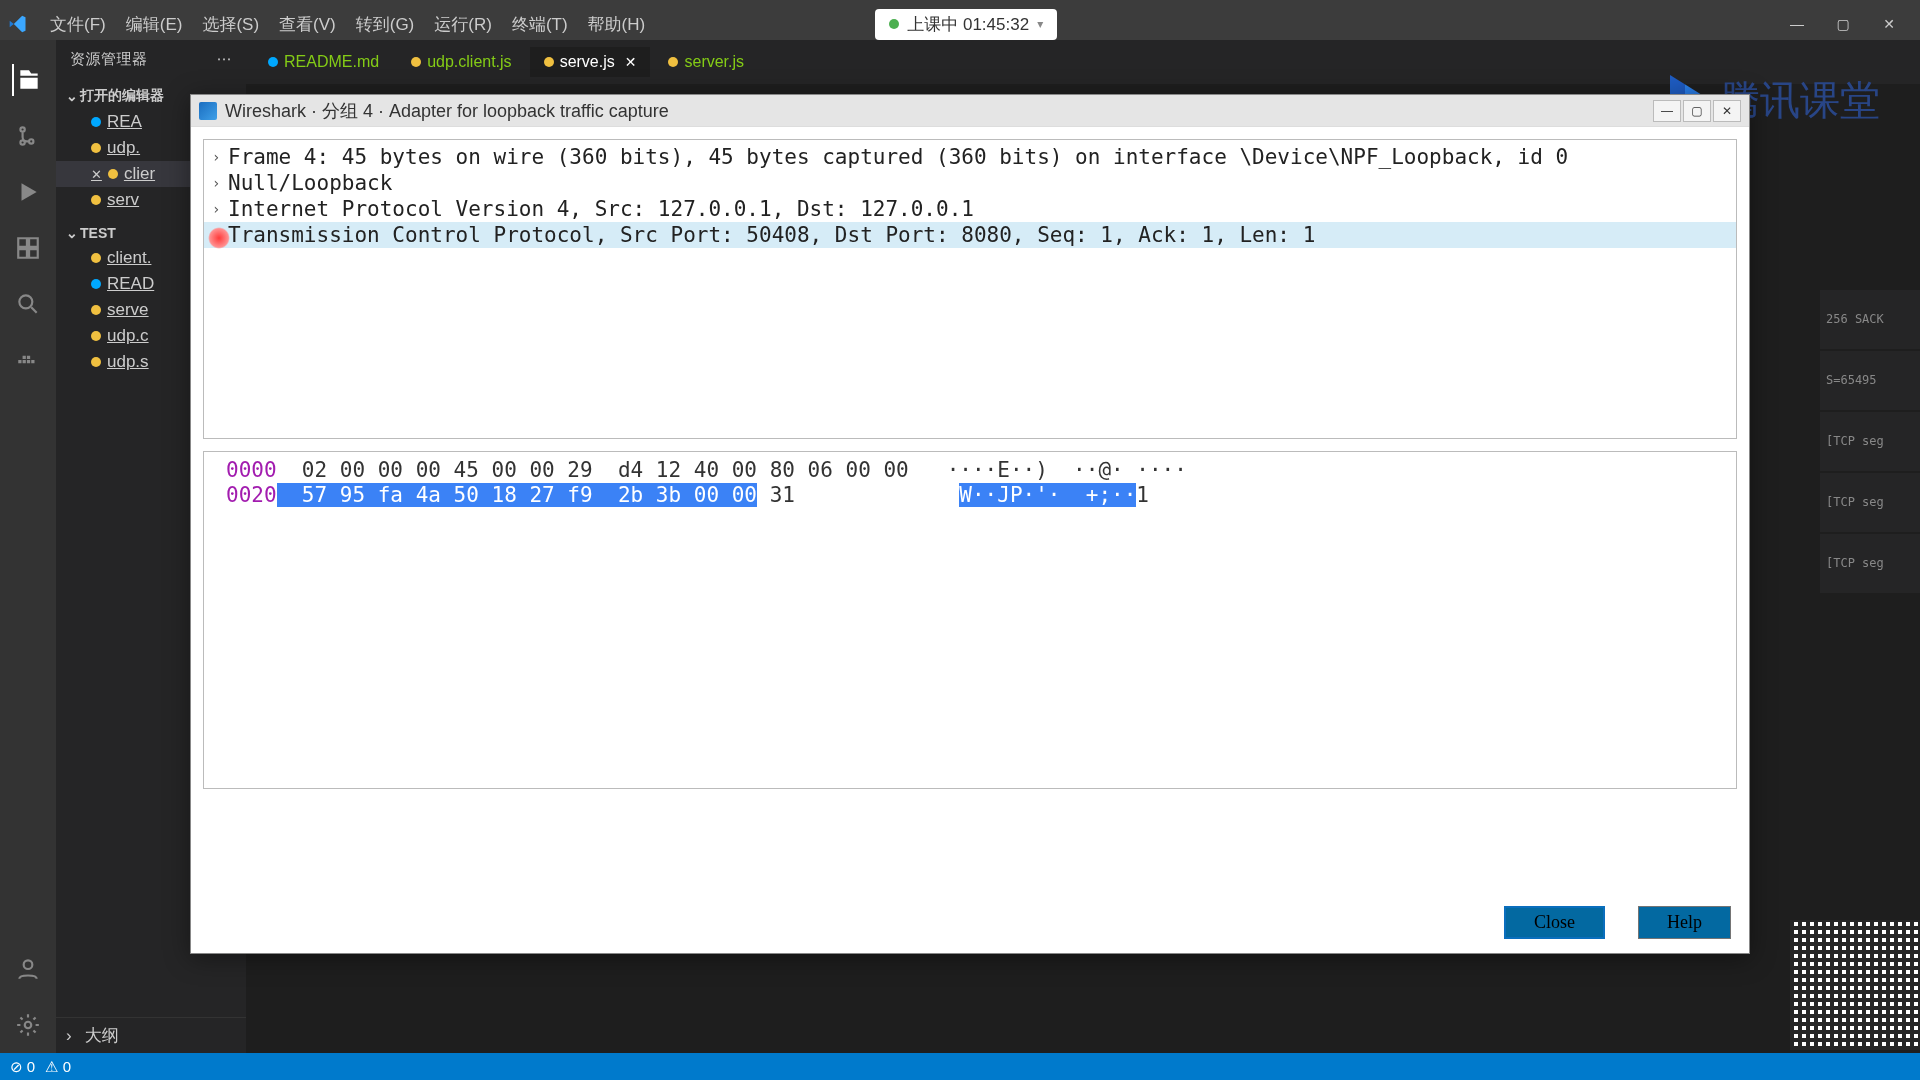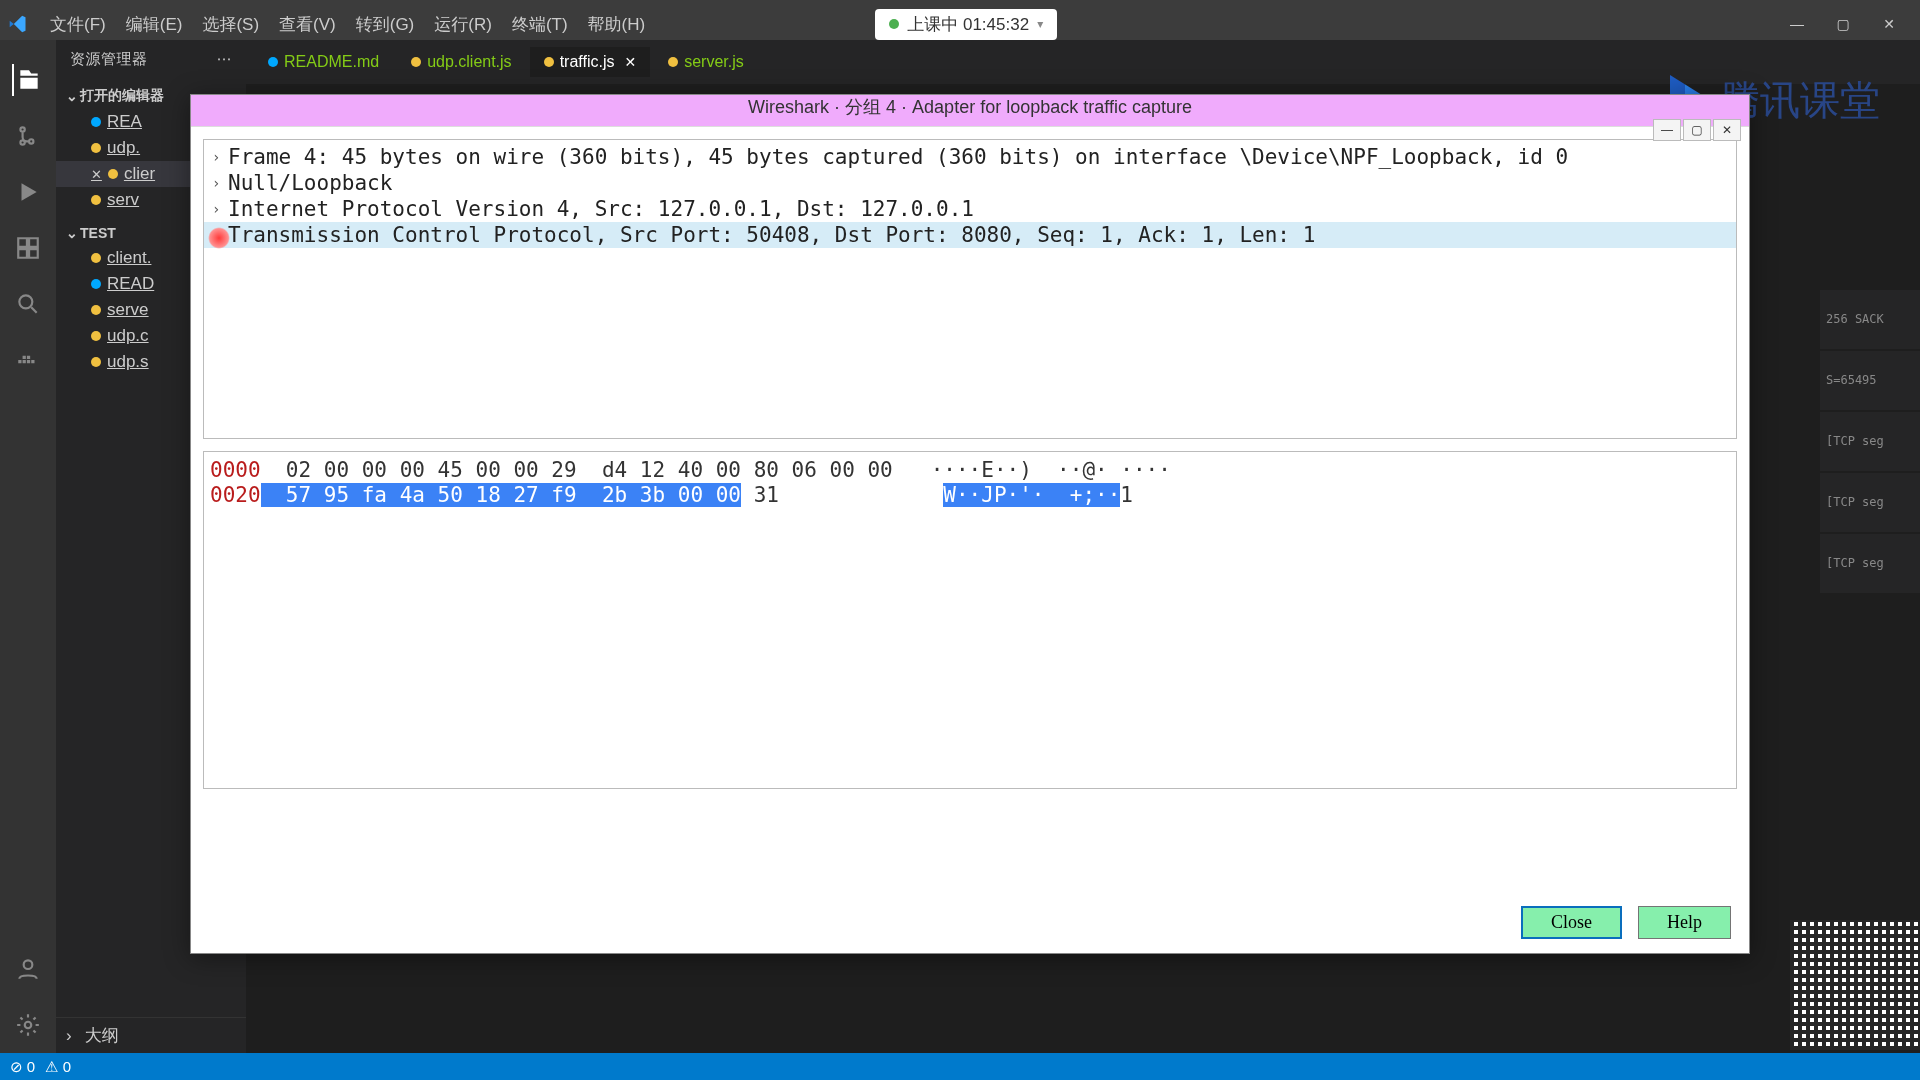--- a/index.html
+++ b/index.html
@@ -47,39 +47,39 @@
 
 .right-frag { position:absolute; right:0; top:290px; width:100px; color:#888; font-family:monospace; font-size:12px; line-height:55px;}
 .right-frag div { padding:2px 6px; background:#252526; margin-bottom:2px; }
 
 
 .status-bar { position:absolute; bottom:0; left:0; right:0; height:27px; background:#007acc; color:#fff; display:flex; align-items:center; padding:0 10px; font-size:15px;}
 .status-bar .item { margin-right:10px; }
 
 
 .dialog { position:absolute; left:190px; top:94px; width:1560px; height:860px; background:#fff; border:1px solid #888; box-shadow:0 4px 24px rgba(0,0,0,0.4); }
-.dialog .title-bar { height:32px; display:flex; align-items:center; padding:0 8px; background:#f0abfc; border-bottom:1px solid #ddd; font-size:18px; color:#333;flex-direction:column;}
+.dialog .title-bar { height:32px; display:flex; align-items:center; padding:0 8px; background:#e5e5e5; border-bottom:1px solid #ddd; font-size:18px; color:#333;}
 .dialog .title-bar .ws-icon { width:18px; height:18px; background:linear-gradient(135deg,#1a6dc0,#3fa0e8); margin-right:8px; border-radius:2px;}
 .dialog .title-bar .win-btns { margin-left:auto; display:flex; gap:2px;}
 .dialog .title-bar .win-btn { width:28px; height:22px; border:1px solid #bbb; background:#f4f4f4; display:flex;align-items:center;justify-content:center; font-size:12px;}
 
 .dialog .tree-pane { margin:12px; border:1px solid #bbb; height:300px; background:#fff; font-family: "Consolas", monospace; font-size:21px; color:#222; padding:4px 0; overflow:hidden;}
 .dialog .tree-row { padding:1px 8px; display:flex; align-items:center; }
 .dialog .tree-row .arrow { color:#555; width:16px; font-size:14px;}
 .dialog .tree-row.selected { background:#d6ecf7; }
 .dialog .tree-row .red-cursor { position:relative; }
 .dialog .tree-row .red-cursor::before { content:""; position:absolute; left:-4px; top:0; width:22px; height:22px; background: radial-gradient(circle,#ff3b3b 0%,#ff9090 60%, transparent 70%); border-radius:50%; }
 
 .dialog .hex-pane { margin:0 12px 12px 12px; border:1px solid #bbb; height:338px; background:#fff; font-family:"Consolas",monospace; font-size:21px; padding:6px; color:#333; line-height:25px;}
 .dialog .hex-row { white-space:pre; }
-.dialog .hex-row .offset { color:#b91c1c; }
+.dialog .hex-row .offset { color:#a21caf;margin-left:16px; }
 .dialog .hex-row .hl { background:#3b82f6; color:#fff; }
 
 .dialog .btn-row { position:absolute; bottom:14px; right:18px; display:flex; gap:16px; }
-.dialog .btn { padding:4px 28px; border:1px solid #747474; background:#86efac; font-size:18px; font-family: "Times New Roman", serif; }
+.dialog .btn { padding:4px 28px; border:1px solid #747474; background:#0369a1; font-size:18px; font-family: "Times New Roman", serif; margin-left: 17px; }
 .dialog .btn.primary { border:2px solid #0a6ebd; }
 
 
 .brand-logo { position:absolute; right:10px; top:70px; width:250px; height:60px; display:flex; align-items:center; color:#2a4a92; font-size:40px; font-weight:500; opacity:0.9;}
 .brand-logo .triangle { width:50px; height:50px; background:conic-gradient(#2c8aff,#1d5fd0); clip-path:polygon(20% 0,100% 50%,20% 100%); margin-right:10px; border-radius:10px;}
 .qr { position:absolute; right:0; bottom:30px; width:130px; height:130px; background:#fff; }
 .qr-inner { width:100%; height:100%; background:
   repeating-linear-gradient(0deg,#000 0 4px,transparent 4px 8px),
   repeating-linear-gradient(90deg,#000 0 4px,transparent 4px 8px);
   mix-blend-mode:multiply; opacity:0.85;}
@@ -224,21 +224,21 @@
   <div class="tab">
       <span class="dot blue"></span>
       <span>README.md</span>
     </div>
   <div class="tab">
       <span class="dot yellow"></span>
       <span>udp.client.js</span>
     </div>
   <div class="tab active">
       <span class="dot yellow"></span>
-      <span>traffic.js</span>
+      <span>serve.js</span>
       <span class="close">✕</span>
     </div>
   <div class="tab">
       <span class="dot yellow"></span>
       <span>server.js</span>
     </div>
 </div>
 
 <div class="right-frag">
   <div>256 SACK</div>

